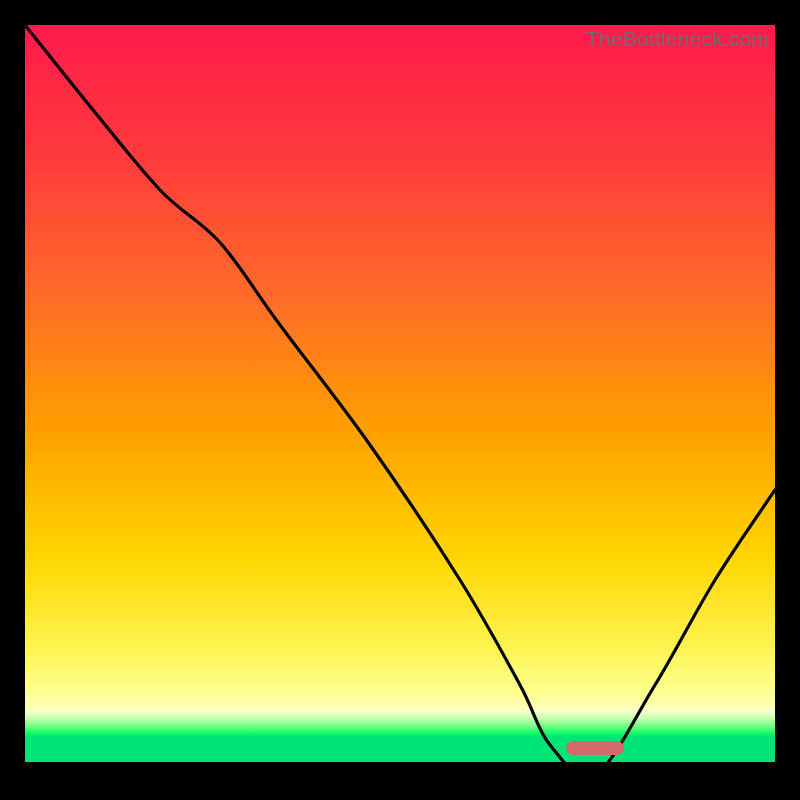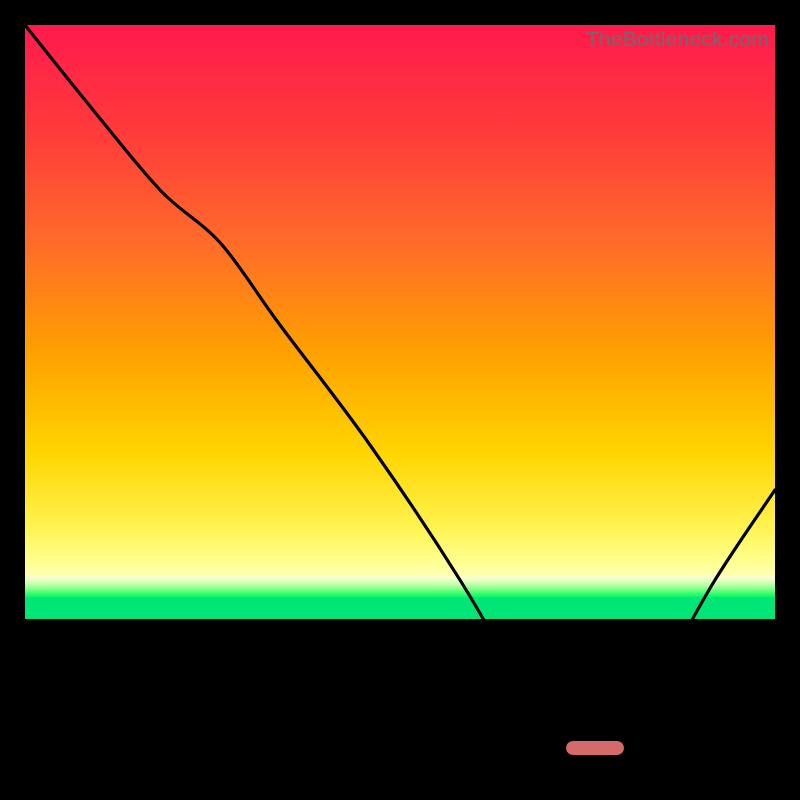--- a/index.html
+++ b/index.html
@@ -18,21 +18,21 @@
     width: 760px;
     height: 760px;
     background: #000;
   }
   
   .plot {
     position: absolute;
     left: 5px;
     top: 5px;
     width: 750px;
-    height: 594px;
+    height: 737px;
     
     background:
       linear-gradient(to bottom,
         #ff1a4d 0%,
         #ff3b3b 18%,
         #ff6a2a 36%,
         #ffa000 55%,
         #ffd500 72%,
         #fff24d 84%,
         #ffff8a 90%,

